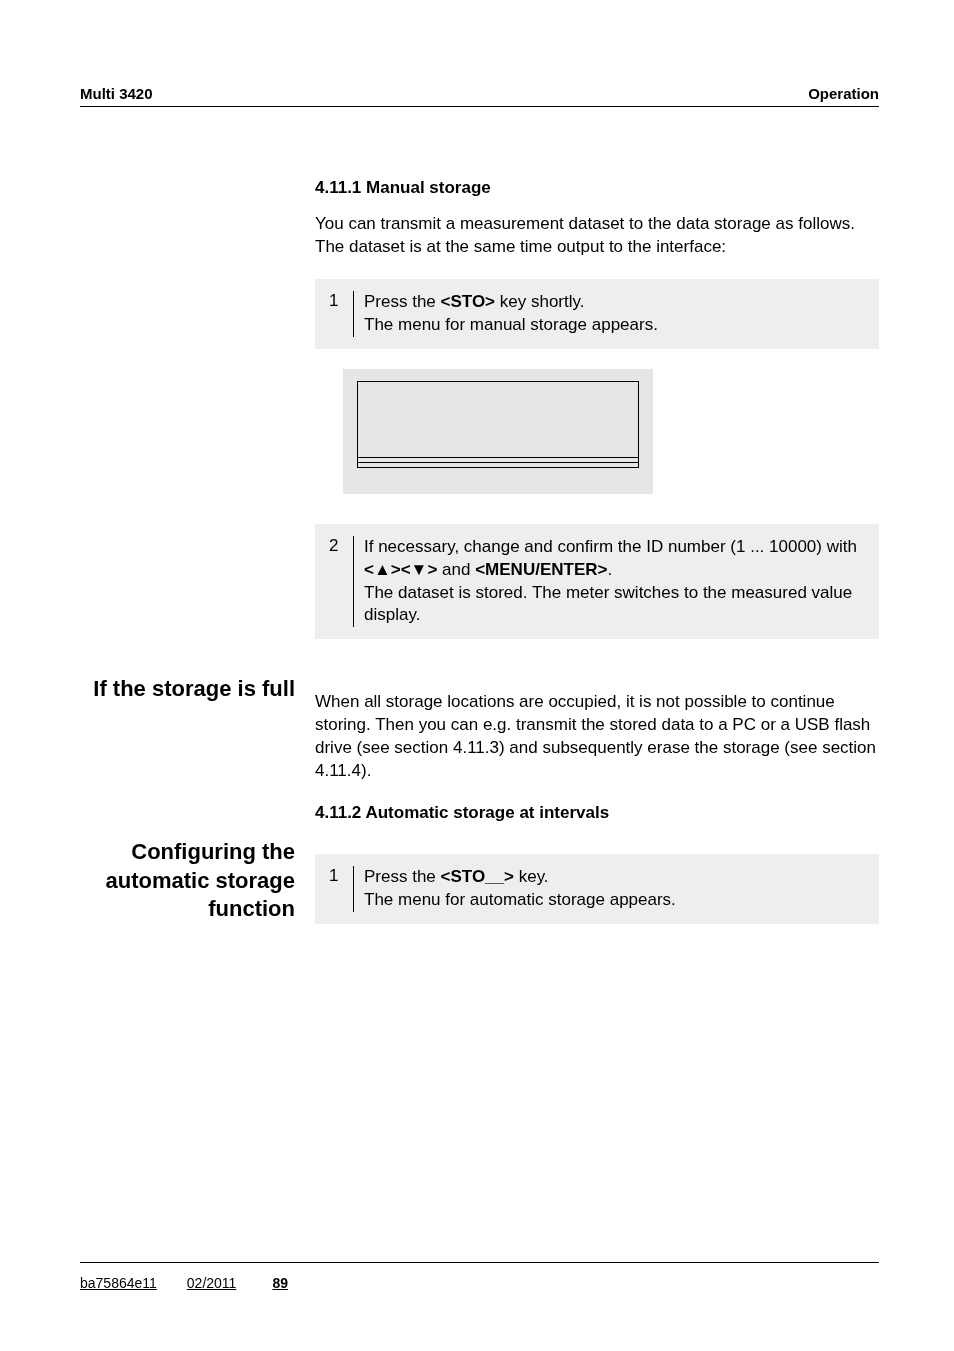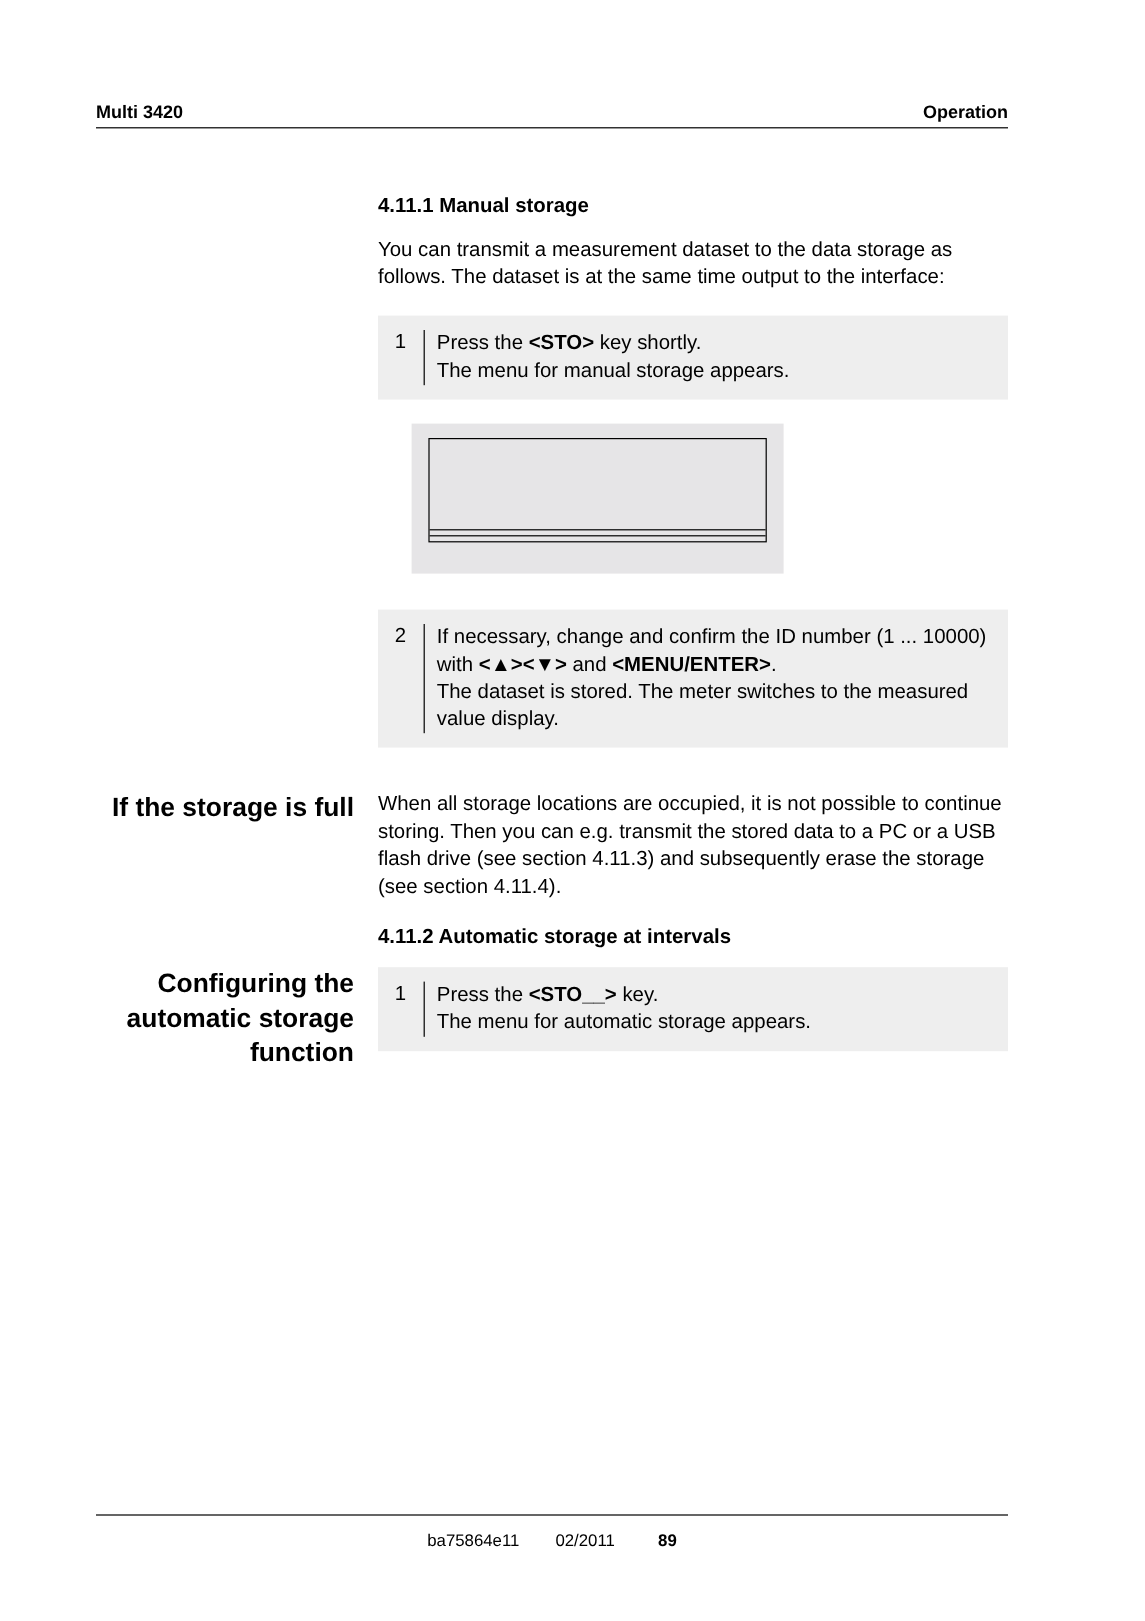--- a/index.html
+++ b/index.html
@@ -10,21 +10,21 @@
     body {
       font-family: Arial, Helvetica, sans-serif;
       background: #fff;
       color: #000;
       width: 954px;
       height: 1351px;
       position: relative;
       font-size: 16px;
     }
     .page {
-      padding: 85px 114px 60px 80px;
+      padding: 85px 75px 60px 80px;
       height: 100%;
       display: flex;
       flex-direction: column;
     }
     .header {
       display: flex;
       justify-content: space-between;
       border-bottom: 1.5px solid #000;
       padding-bottom: 4px;
       margin-bottom: 55px;
@@ -45,20 +45,21 @@
       display: flex;
     }
     .left-col {
       width: 235px;
       flex-shrink: 0;
       text-align: right;
       padding-right: 20px;
     }
     .right-col {
       flex: 1;
+      margin-top: 16px;
     }
     .section-heading {
       font-weight: bold;
       font-size: 17px;
       margin-bottom: 15px;
     }
     .para {
       font-size: 17px;
       line-height: 1.35;
       margin-bottom: 20px;
@@ -147,22 +148,23 @@
       font-size: 22px;
       line-height: 1.3;
     }
     .italic {
       font-style: italic;
     }
     .footer {
       border-top: 1.5px solid #000;
       padding-top: 12px;
       display: flex;
-      justify-content: center;
+      justify-content: flex-start;
       font-size: 14px;
+      text-decoration: underline;
     }
     .footer-left {
       display: flex;
       gap: 30px;
     }
     .footer-right {
       font-weight: bold;
       margin-left: 36px;
     }
   </style>

